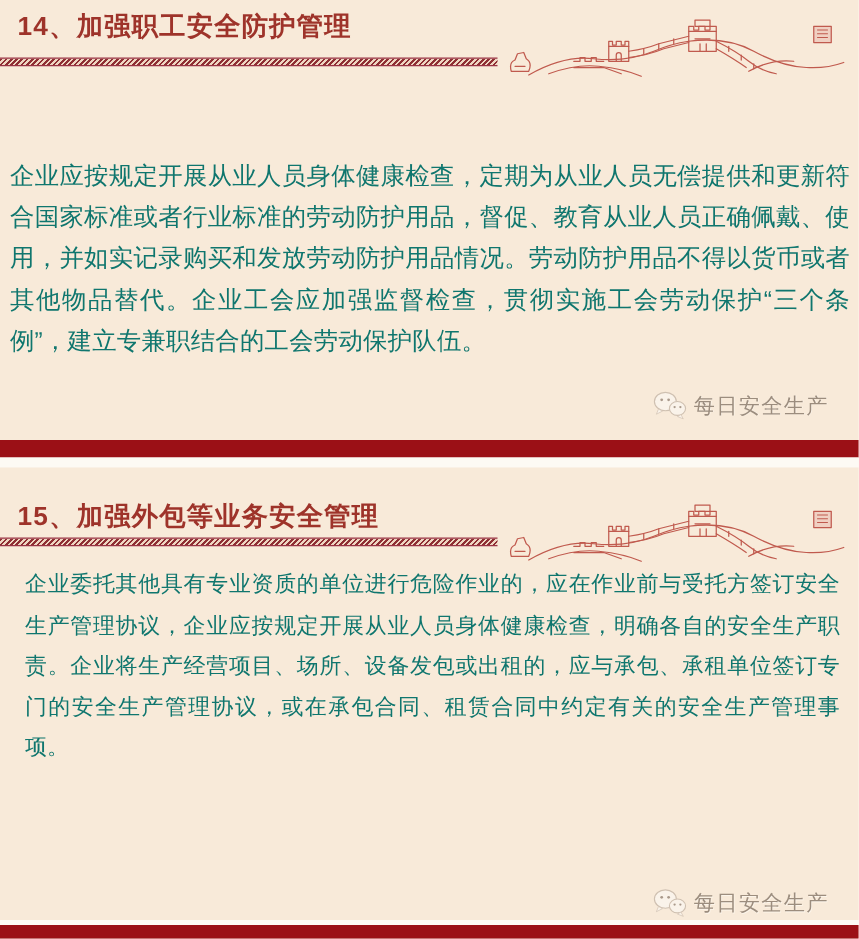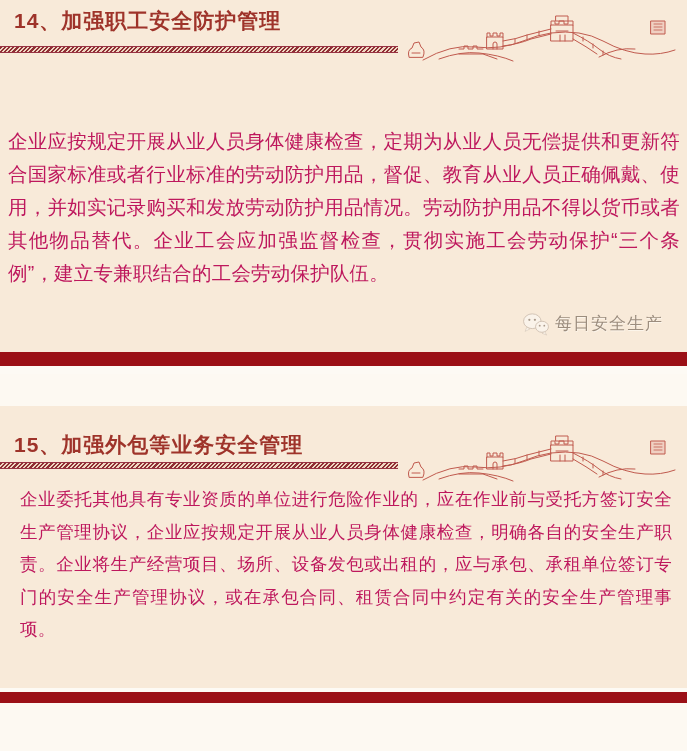--- a/index.html
+++ b/index.html
@@ -9,21 +9,21 @@
     font-family: "Liberation Sans", "DejaVu Sans", sans-serif;
     overflow: hidden;
   }
   .section {
     position: relative;
     background: #f8ead9;
     overflow: hidden;
     width: 687px;
   }
   #sec14 { height: 352px; }
-  #sec15 { height: 282px; margin-top: 32px; }
+  #sec15 { height: 362px; }
 
   .sep-bar-mid { height: 14px; background: #9b1016; }
   .sep-gap     { height: 8px;  background: #fdfaf4; }
   .sep-gap-sm  { height: 4px;  background: #fdfaf4; }
   .sep-bar-bot { height: 11px; background: #9b1016; }
 
   .sec-title {
     position: absolute; left: 14px;
     font-size: 21px; font-weight: 800;
     color: #9e332a; letter-spacing: 1px;
@@ -39,31 +39,31 @@
   }
   #sec14 .hatch { top: 46px; }
   #sec15 .hatch { top: 56px; }
 
   .greatwall { position: absolute; left: 403px; width: 276px; height: 52px; }
   #sec14 .greatwall { top: 13px; }
   #sec15 .greatwall { top: 27px; }
 
   .body-text {
     position: absolute;
-    color: #be185d;
+    color: #0f766e;
     text-align: justify;
     letter-spacing: 0.2px;
   }
   #sec14 .p0 { left: 8px;  top: 125px; width: 672px; font-size: 19.5px; line-height: 33px; }
   #sec15 .p0 { left: 20px; top: 77px;  width: 652px; font-size: 17.5px; line-height: 32.5px; }
   #sec15 .p1 { left: 20px; top: 228px; width: 652px; font-size: 17.5px; line-height: 32.5px; }
 
   .watermark {
     position: absolute; right: 24px;
-    display: flex; align-items: flex-start; gap: 5px;
+    display: flex; align-items: center; gap: 5px;
     opacity: 0.85;
   }
   #sec14 .watermark { top: 312px; }
   #sec15 .watermark { top: 336px; }
   .watermark-label {
     font-size: 17px; color: #8c7d6f;
     letter-spacing: 1px; white-space: nowrap;
     text-shadow: 0.5px 0.5px 0 #fdf7ee;
   }
 </style>

